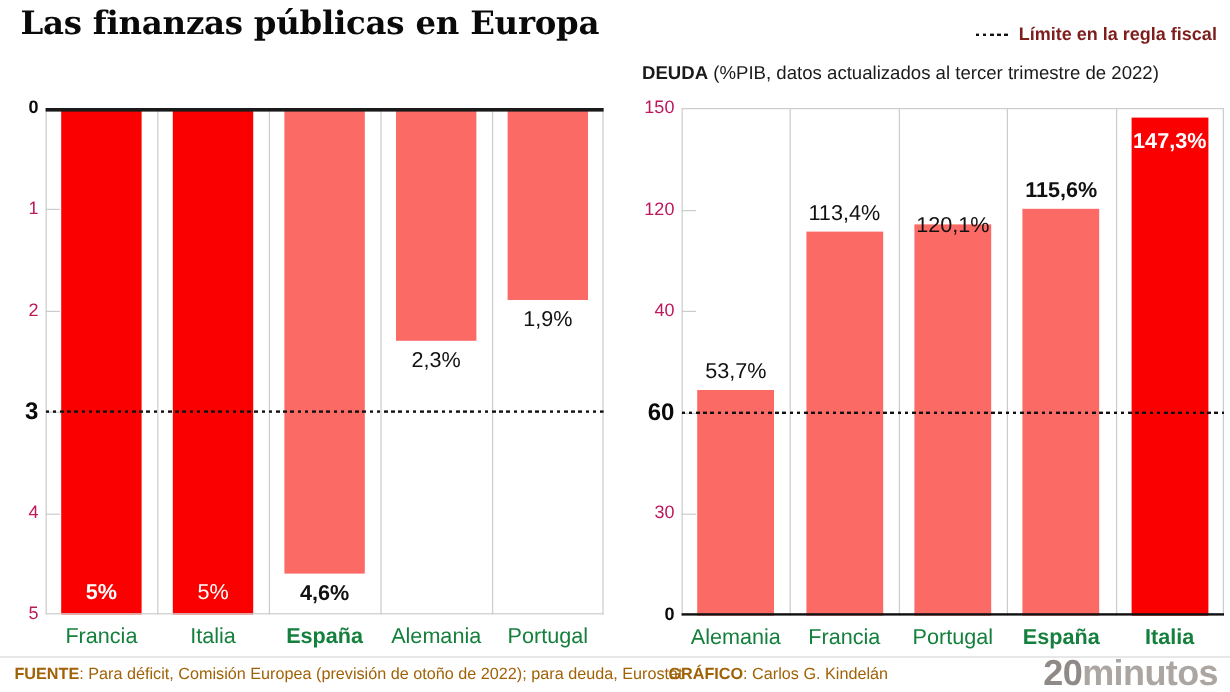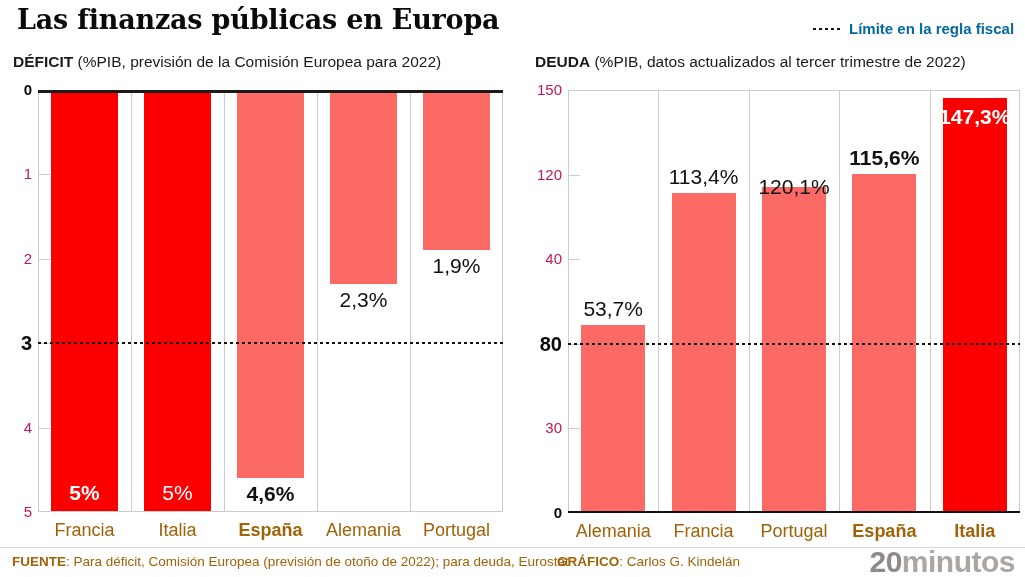--- a/index.html
+++ b/index.html
@@ -10,37 +10,37 @@
   .title{
     position:absolute;left:17px;top:4px;
     font-family:"DejaVu Serif",serif;font-weight:700;font-size:27px;color:#0a0a0a;
     letter-spacing:-0.2px;
   }
   .legend{position:absolute;left:813px;top:20px;display:flex;align-items:center;gap:8px;}
   .legend-dash{
     display:inline-block;width:28px;height:2px;
     background:repeating-linear-gradient(90deg,#111 0 3px,transparent 3px 6px);
   }
-  .legend-label{font-size:15px;font-weight:700;color:#0369a1;}
+  .legend-label{font-size:15px;font-weight:700;color:#7f1d1d;}
   .subtitle{position:absolute;top:53px;font-size:15.5px;color:#1a1a1a;}
   .sub-bold{font-weight:700;}
   .chart{position:absolute;}
   .plot{position:absolute;left:0;top:0;width:100%;height:100%;}
   .gridline{position:absolute;top:0;width:1px;height:100%;background:#cccccc;z-index:0;}
   .edge{position:absolute;background:#cccccc;z-index:0;}
   .axisline{position:absolute;left:0;width:100%;z-index:5;}
   .bar{position:absolute;z-index:1;}
   .val-label{
-    position:absolute;z-index:7;font-size:21px;height:22px;line-height:22px;
+    position:absolute;z-index:7;font-size:18px;height:22px;line-height:22px;
     text-align:center;color:#111;
   }
   .val-label.inside{color:#ffffff;}
   .x-label{
     position:absolute;font-size:18px;height:21px;line-height:21px;
-    text-align:center;color:#a16207;z-index:2;
+    text-align:center;color:#15803d;z-index:2;
   }
   .y-label{
     position:absolute;width:36px;left:-42px;text-align:right;font-size:15px;
     height:22px;line-height:22px;color:#be185d;z-index:2;
   }
   .y-label.bold{font-weight:700;color:#0a0a0a;}
   .y-label.big{font-weight:700;font-size:20px;color:#0a0a0a;}
   .tick{position:absolute;left:0;width:12px;height:1px;background:#cccccc;z-index:0;}
   .limit-line{
     position:absolute;left:0;width:100%;height:2px;z-index:6;
@@ -61,23 +61,20 @@
 
 <div class="page">
 
   <div class="title">Las finanzas públicas en Europa</div>
 
   <div class="legend">
     <span class="legend-dash"></span>
     <span class="legend-label">Límite en la regla fiscal</span>
   </div>
 
-  <div class="subtitle" style="left:13px;">
-    <span class="sub-bold">DÉFICIT</span><span> (%PIB, previsión de la Comisión Europea para 2022)</span>
-  </div>
 
   <div class="subtitle" style="left:535px;">
     <span class="sub-bold">DEUDA</span><span> (%PIB, datos actualizados al tercer trimestre de 2022)</span>
   </div>
 
   <div class="chart" style="left: 38px; top: 90px; width: 465px; height: 422px;">
       <div class="plot">
         <div class="edge" style="left: 0px; top: 0px; width: 1px; height: 100%;"></div>
         <div class="edge" style="right: 0px; top: 0px; width: 1px; height: 100%;"></div>
         <div class="gridline" style="left: 93px;"></div>
@@ -137,21 +134,21 @@
         <div class="x-label" style="left: 180.8px; width: 90.4px; top: 431px;">Portugal</div>
         <div class="bar" style="left: 284px; width: 64px; height: 339px; background: rgb(252, 106, 102); bottom: 0px;"></div>
         <div class="val-label" style="left: 271.2px; width: 90.4px; font-weight: 700; top: 57px;">115,6%</div>
         <div class="x-label" style="left: 271.2px; width: 90.4px; top: 431px; font-weight: 700;">España</div>
         <div class="bar" style="left: 375px; width: 64px; height: 415px; background: rgb(251, 0, 0); bottom: 0px;"></div>
         <div class="val-label inside" style="left: 361.6px; width: 90.4px; font-weight: 700; top: 16px;">147,3%</div>
         <div class="x-label" style="left: 361.6px; width: 90.4px; top: 431px; font-weight: 700;">Italia</div>
         <div class="y-label" style="top: -11px;">150</div>
         <div class="y-label" style="top: 73.6px;">120</div>
         <div class="y-label" style="top: 158.2px;">40</div>
-        <div class="y-label big" style="top: 242.8px;">80</div>
+        <div class="y-label big" style="top: 242.8px;">60</div>
         <div class="y-label" style="top: 327.4px;">30</div>
         <div class="y-label bold" style="top: 412px;">0</div>
         <div class="limit-line" style="top: 252.8px;"></div>
         <div class="axisline" style="top: 0px; height: 1px; background: rgb(204, 204, 204);"></div>
         <div class="axisline" style="bottom: 0px; height: 2px; background: rgb(17, 17, 17);"></div>
       </div>
     </div>
 
   <div class="footer-divider"></div>
 

